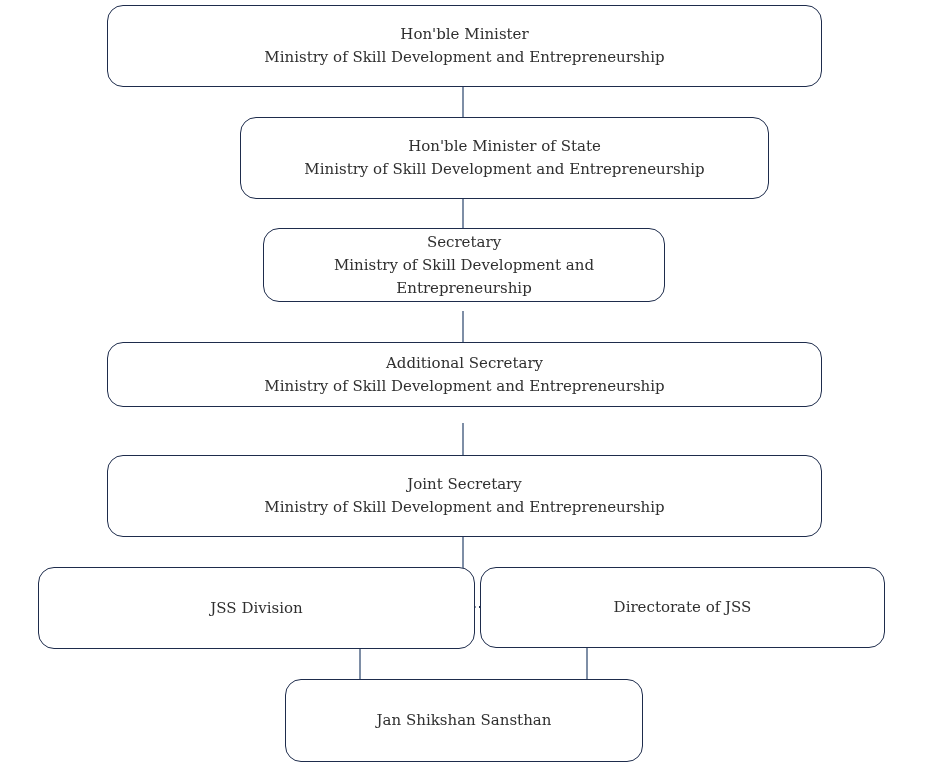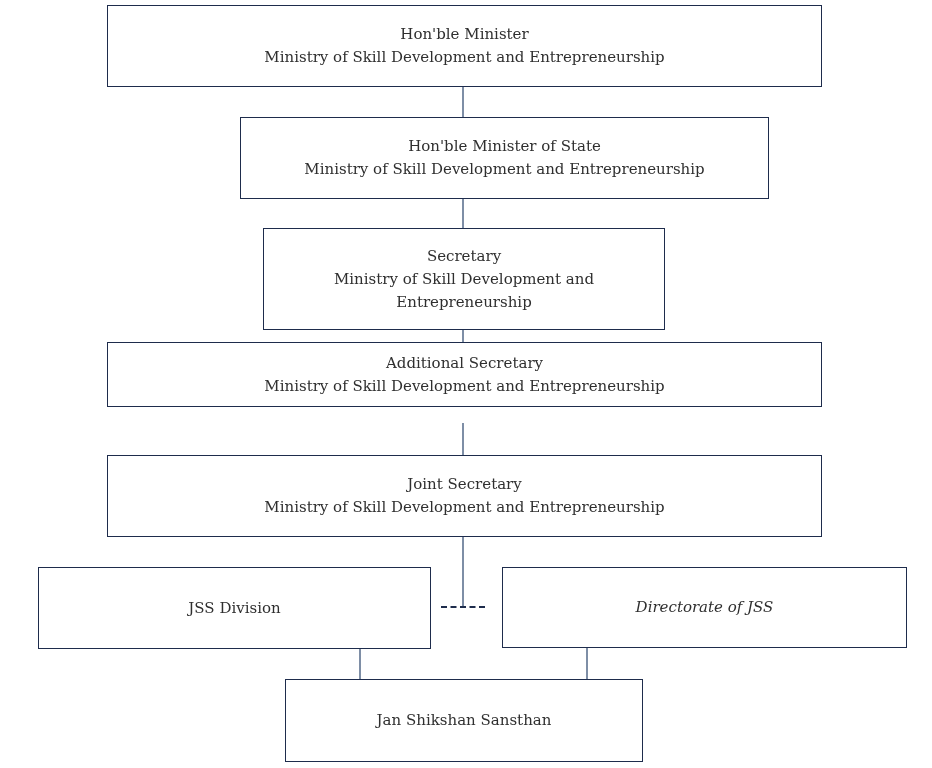--- a/index.html
+++ b/index.html
@@ -9,38 +9,38 @@
     width: 932px;
     height: 768px;
     background: #ffffff;
     font-family: "DejaVu Serif", serif;
     overflow: hidden;
   }
   .node {
     position: absolute;
     background: #ffffff;
     border: 1px solid #1e2c4c;
-    border-radius: 0;
+    border-radius: 16px;
     display: flex;
     flex-direction: column;
     align-items: center;
     justify-content: center;
     text-align: center;
     color: #2f2f2f;
     font-size: 15px;
     line-height: 23px;
     z-index: 2;
   }
   .node-minister            { left: 107px; top:   5px; width: 715px; height: 82px; }
   .node-minister-of-state   { left: 240px; top: 117px; width: 529px; height: 82px; }
-  .node-secretary           { left: 263px; top: 228px; width: 402px; height: 102px; }
+  .node-secretary           { left: 263px; top: 228px; width: 402px; height: 74px; }
   .node-additional-secretary{ left: 107px; top: 342px; width: 715px; height: 65px; }
   .node-joint-secretary     { left: 107px; top: 455px; width: 715px; height: 82px; }
-  .node-jss-division        { left:  38px; top: 567px; width: 393px; height: 82px; }
-  .node-directorate-of-jss  { left: 502px; top: 567px; width: 405px; height: 81px; font-style: italic; }
+  .node-jss-division        { left:  38px; top: 567px; width: 437px; height: 82px; }
+  .node-directorate-of-jss  { left: 480px; top: 567px; width: 405px; height: 81px; }
   .node-jan-shikshan        { left: 285px; top: 679px; width: 358px; height: 83px; }
 
   .vline {
     position: absolute;
     width: 2px;
     background: #7e8ea6;
     z-index: 1;
   }
   .v1 { left: 462px; top:  87px; height: 31px; }
   .v2 { left: 462px; top: 198px; height: 31px; }

